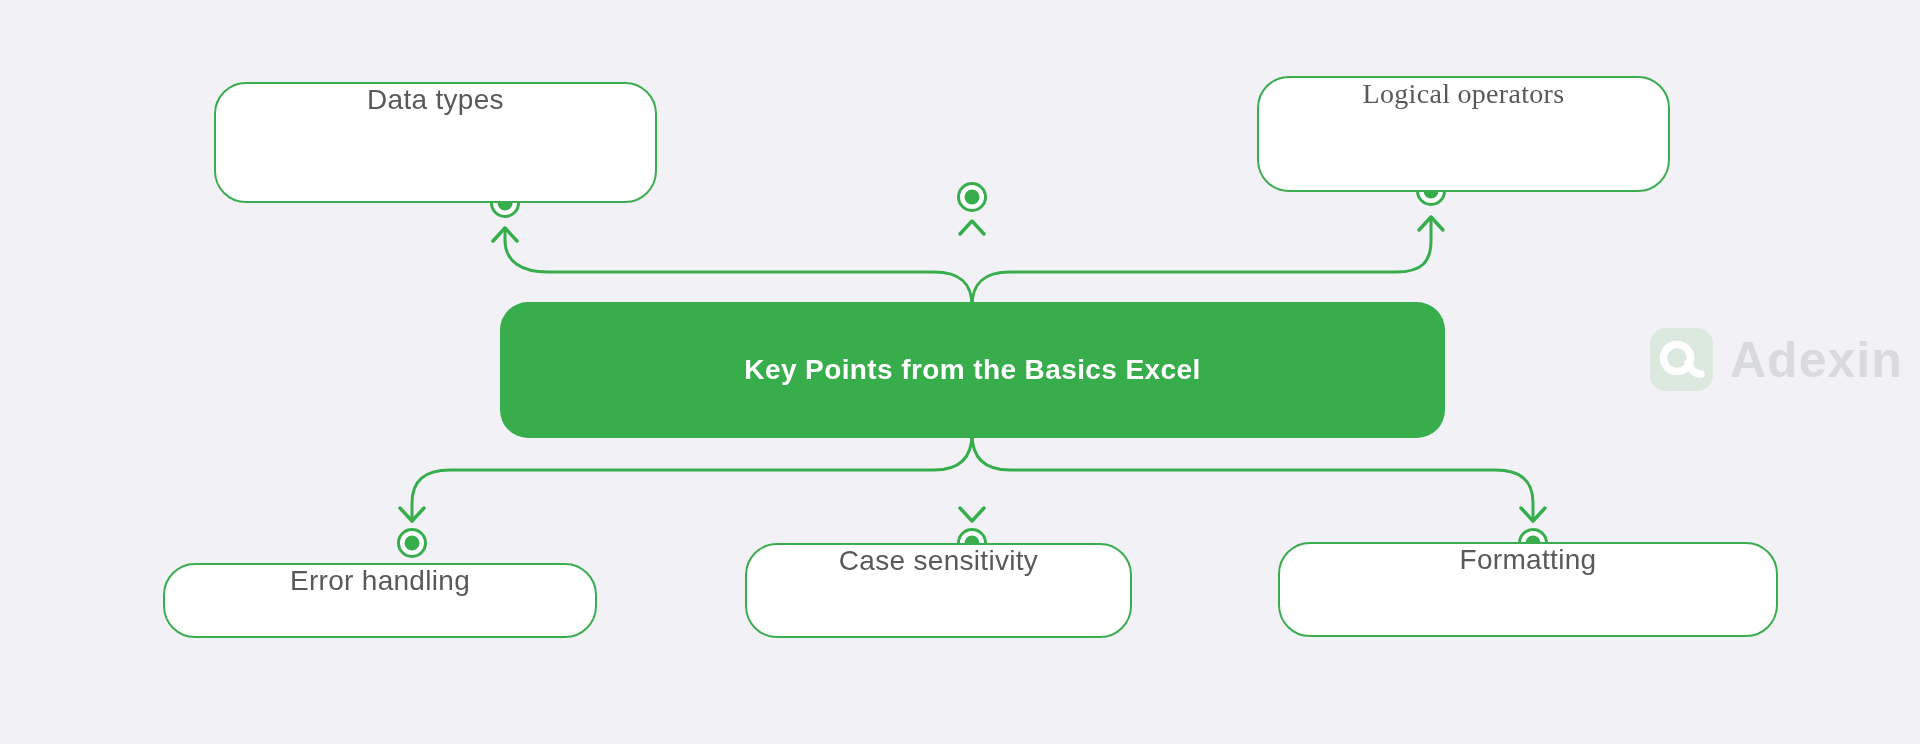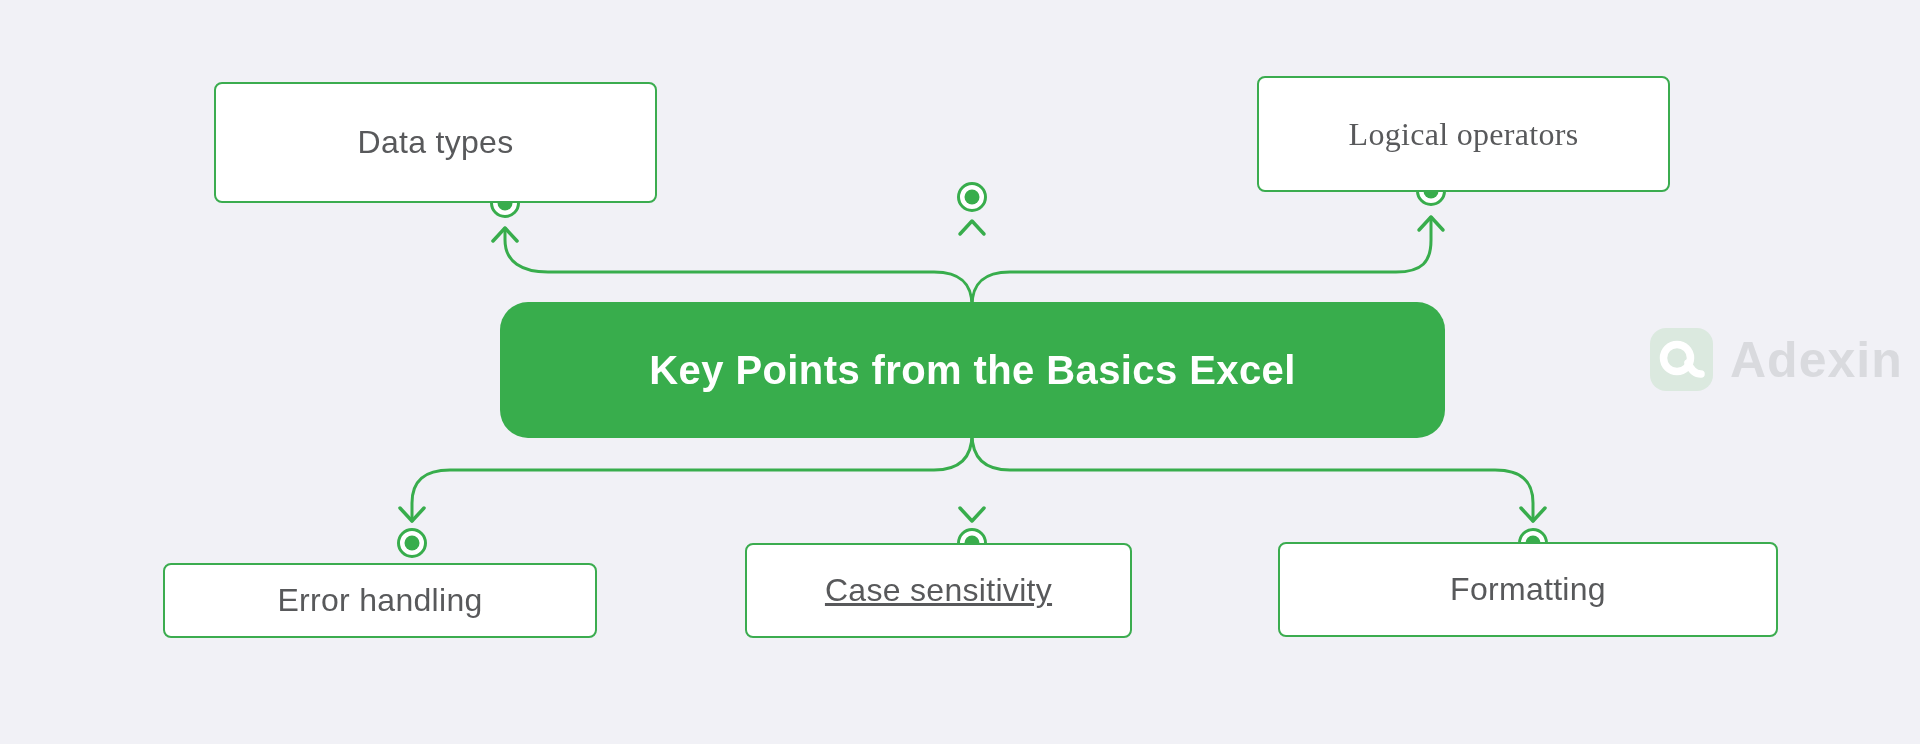--- a/index.html
+++ b/index.html
@@ -18,52 +18,52 @@
   .connector-layer {
     position: absolute;
     inset: 0;
     width: 1920px;
     height: 744px;
   }
   .node {
     position: absolute;
     background: #ffffff;
     border: 2.5px solid #3bac4f;
-    border-radius: 8px;
+    border-radius: 32px;
     display: flex;
-    align-items: center;
+    align-items: flex-start;
     justify-content: center;
     color: #58595b;
-    font-size: 32px;
+    font-size: 28px;
     letter-spacing: 0.3px;
     box-sizing: border-box;
   }
   .title-box {
     position: absolute;
     left: 500px;
     top: 302px;
     width: 945px;
     height: 136px;
     background: #38ad4c;
     border-radius: 28px;
     display: flex;
     align-items: center;
     justify-content: center;
     color: #ffffff;
-    font-size: 40px;
+    font-size: 28px;
     font-weight: 800;
     letter-spacing: 0.4px;
     box-sizing: border-box;
   }
   
   .n-data-types       { left: 214px;  top: 82px;  width: 443px; height: 121px; }
   .n-nested-formulas  { left: 793px;  top: 78px;  width: 344px; height: 119px; }
   .n-logical-operators{ left: 1257px; top: 76px;  width: 413px; height: 116px; font-family: Liberation Serif, serif; }
   .n-error-handling   { left: 163px;  top: 563px; width: 434px; height: 75px; }
-  .n-case-sensitivity { left: 745px;  top: 543px; width: 387px; height: 95px; text-decoration: underline; }
+  .n-case-sensitivity { left: 745px;  top: 543px; width: 387px; height: 95px; }
   .n-formatting       { left: 1278px; top: 542px; width: 500px; height: 95px; }
 
   .watermark {
     position: absolute;
     left: 1650px;
     top: 328px;
     display: flex;
     align-items: center;
     gap: 17px;
   }

